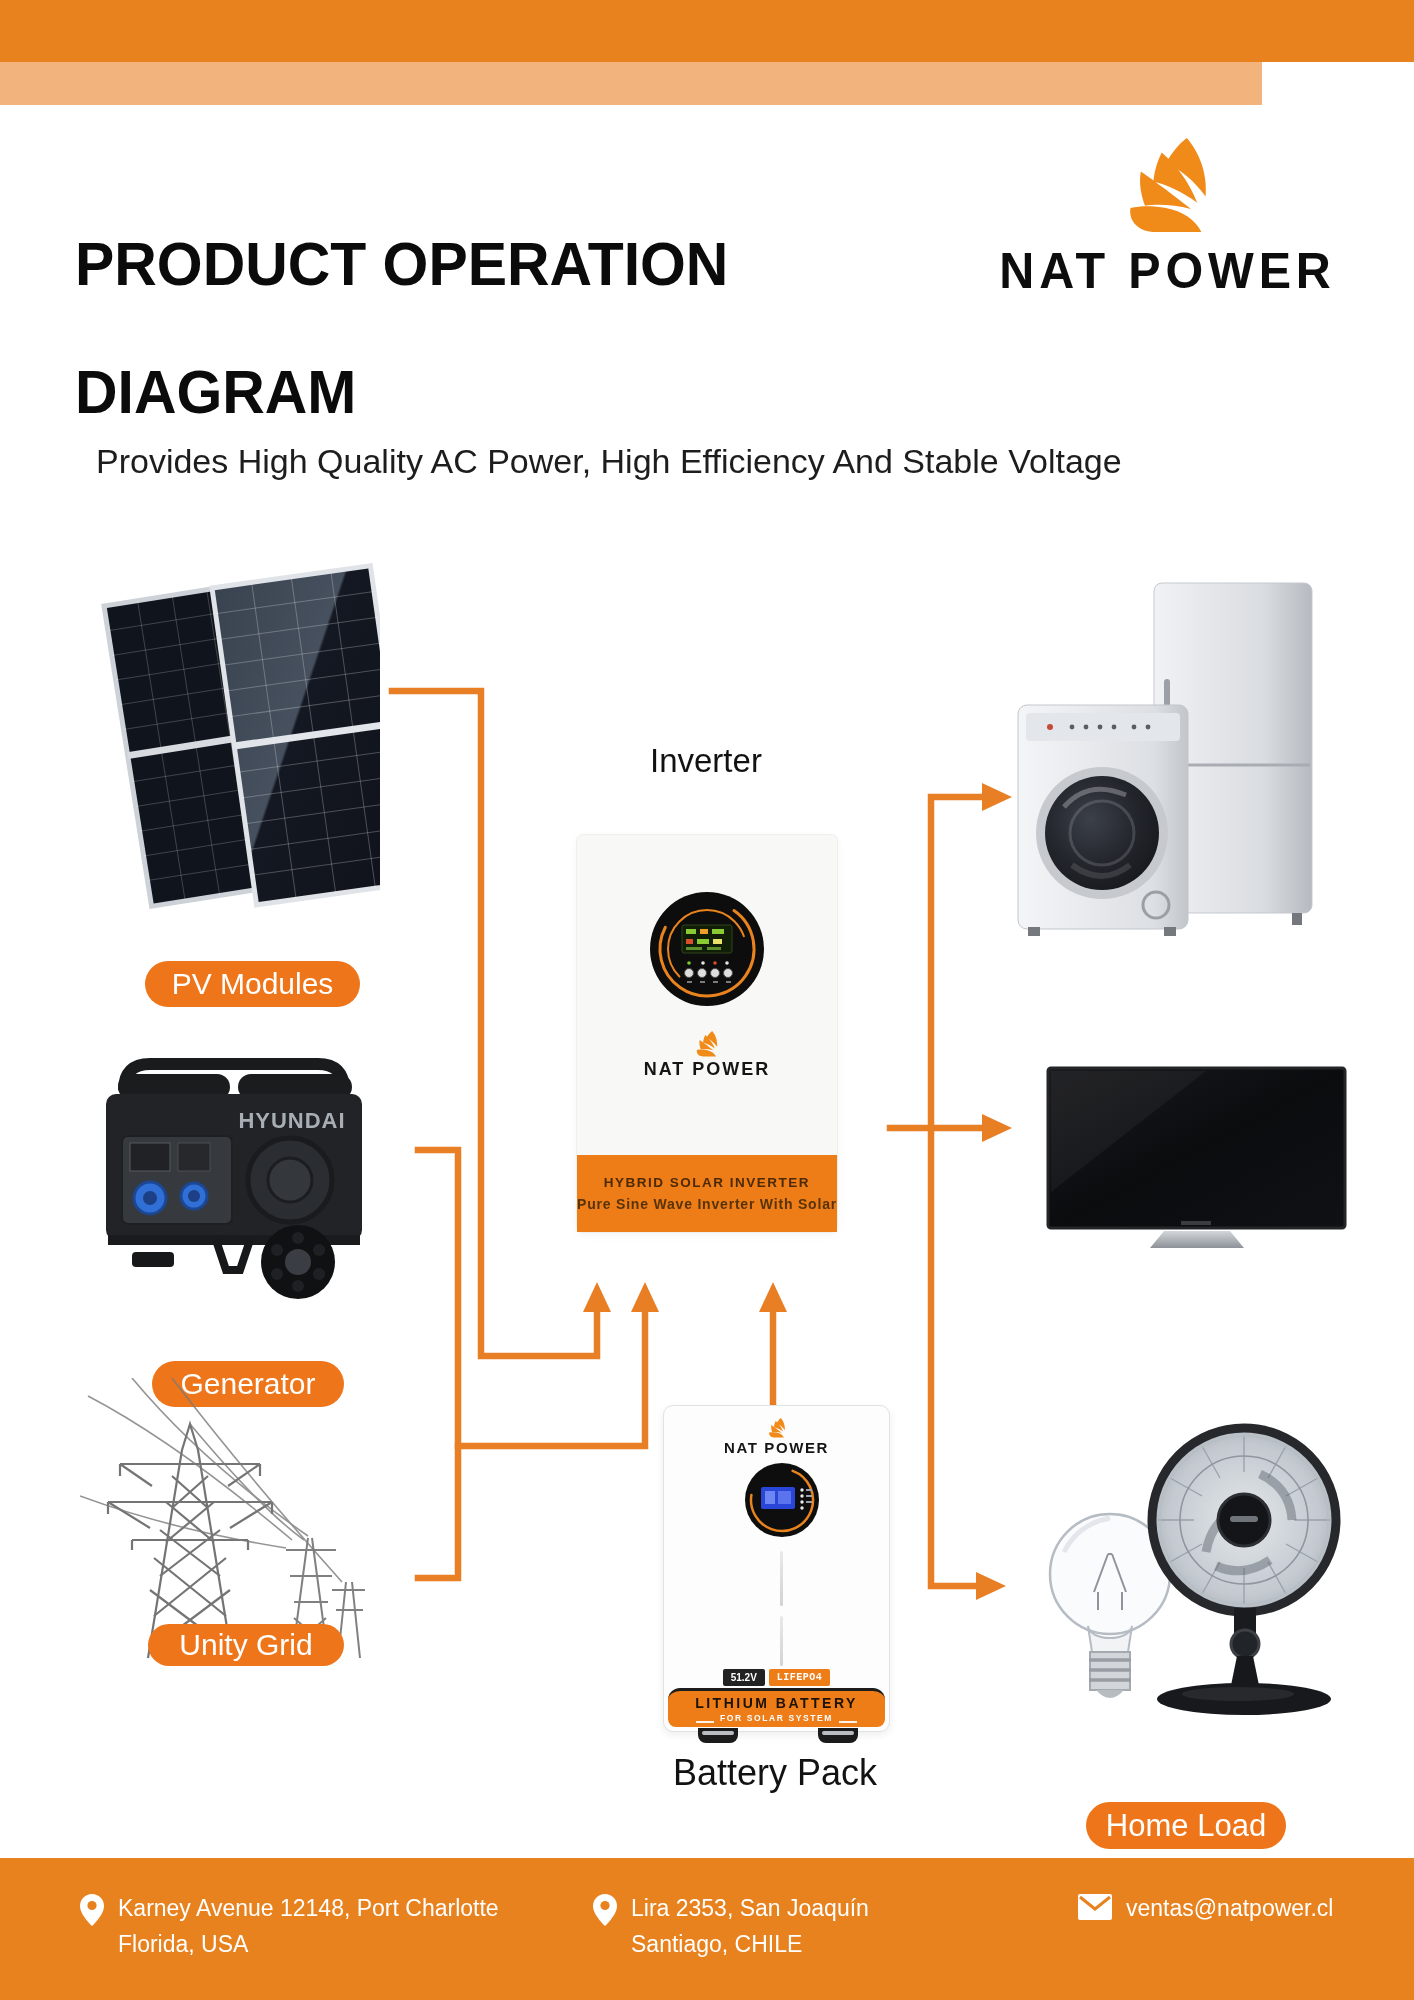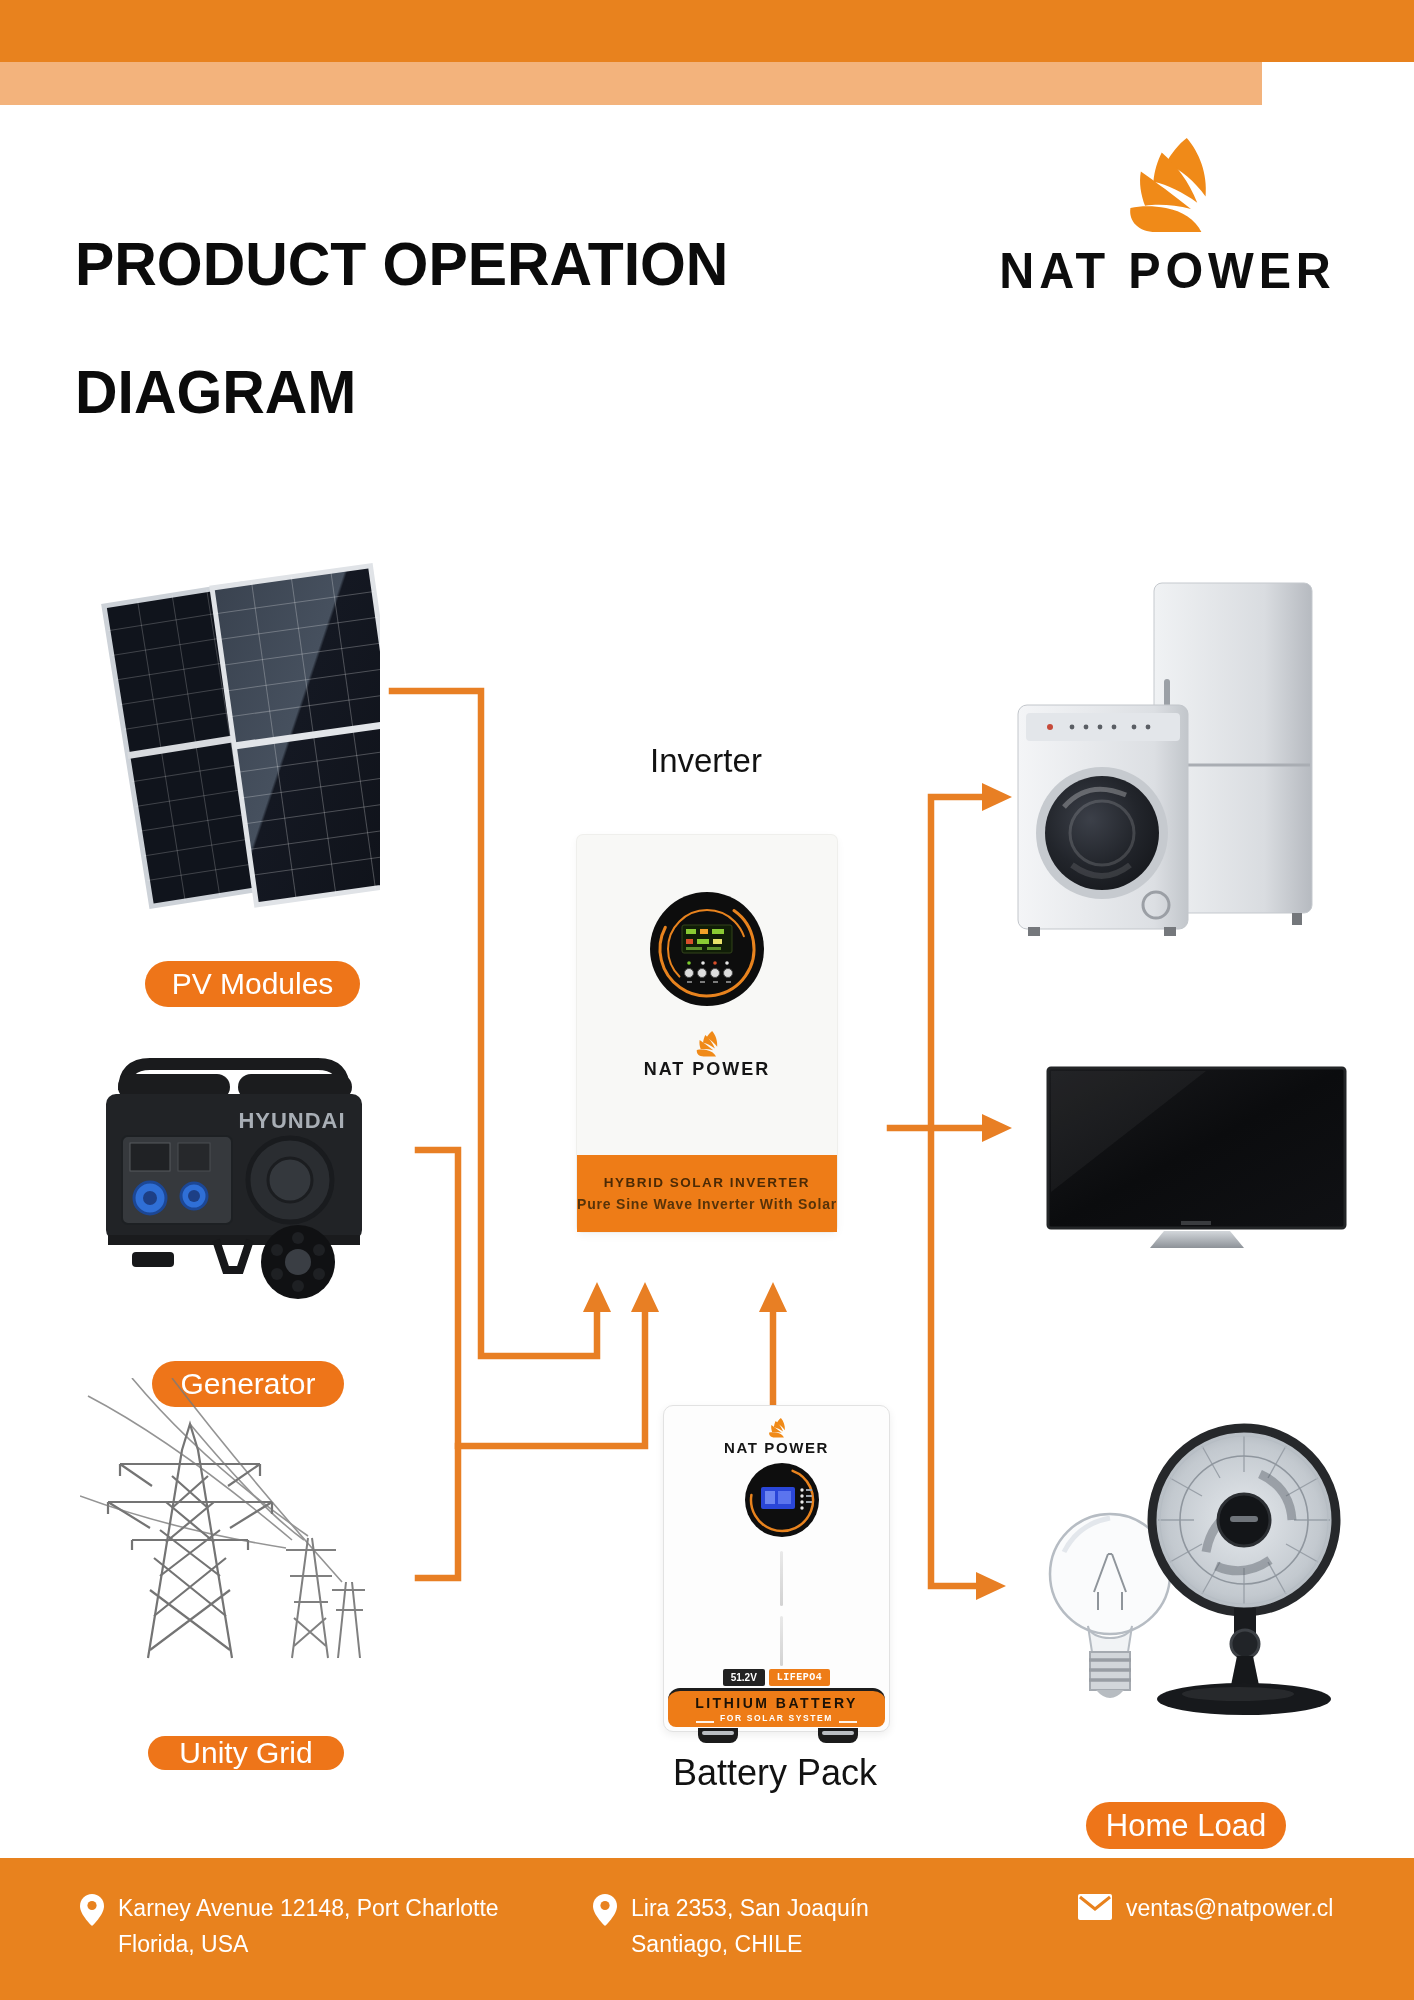--- a/index.html
+++ b/index.html
@@ -85,20 +85,21 @@
 
   <div class="brand">
     <svg class="wing" viewBox="0 0 92 92">
         <use href="#wing-def"></use>
       </svg>
     <div class="brand-name">NAT POWER</div>
   </div>
 
   <div class="title"><span>PRODUCT OPERATION</span><br>
     <span>DIAGRAM</span></div>
+  <div class="subtitle">Provides High Quality AC Power, High Efficiency And Stable Voltage</div>
 
   <svg class="abs" style="left:0;top:0" width="1414" height="2000" viewBox="0 0 1414 2000">
     <g stroke="#E87F24" stroke-width="6.5" fill="none" stroke-linecap="square">
       <path d="M392 691 H481 V1356 H597 V1312"></path>
       <path d="M418 1150 H458 V1578 H418"></path>
       <path d="M458 1446 H645 V1312"></path>
       <path d="M773 1402 V1312"></path>
       <path d="M890 1128 H931 M931 1586 V797 H982 M931 1128 H982 M931 1586 H976"></path>
     </g>
     <g fill="#E87F24" stroke="none">
@@ -211,21 +212,21 @@
       <path d="M258 280 L266 204 M280 280 L272 204 M252 212 H286 M256 232 H283"></path>
     </g>
     <g stroke="#7a7a7a" stroke-width="1.6" fill="none" opacity="0.8">
       <path d="M8 18 Q96 64 212 162"></path>
       <path d="M52 0 Q122 84 228 158"></path>
       <path d="M92 0 Q162 92 262 204"></path>
       <path d="M0 118 Q92 152 206 170"></path>
       <path d="M110 46 Q182 132 224 162"></path>
     </g>
   </svg>
-  <div class="pill" style="left:148px;top:1688px;width:196px;height:34px">
+  <div class="pill" style="left:148px;top:1576px;width:196px;height:42px">
     <span>Unity Grid</span>
   </div>
 
   <div class="caption" style="left:650px;top:742px;font-size:33px">Inverter</div>
 
   <div class="inverter-box">
     <svg class="inv-circle" viewBox="0 0 116 116">
       <circle cx="58" cy="58" r="57" fill="#0d0d0d"></circle>
       <circle cx="58" cy="58" r="47" fill="none" stroke="#E8831E" stroke-width="3" stroke-dasharray="215 80" transform="rotate(-55 58 58)" stroke-linecap="round"></circle>
       <circle cx="58" cy="58" r="39" fill="none" stroke="#E8831E" stroke-width="2" stroke-dasharray="140 110" transform="rotate(135 58 58)" stroke-linecap="round"></circle>

